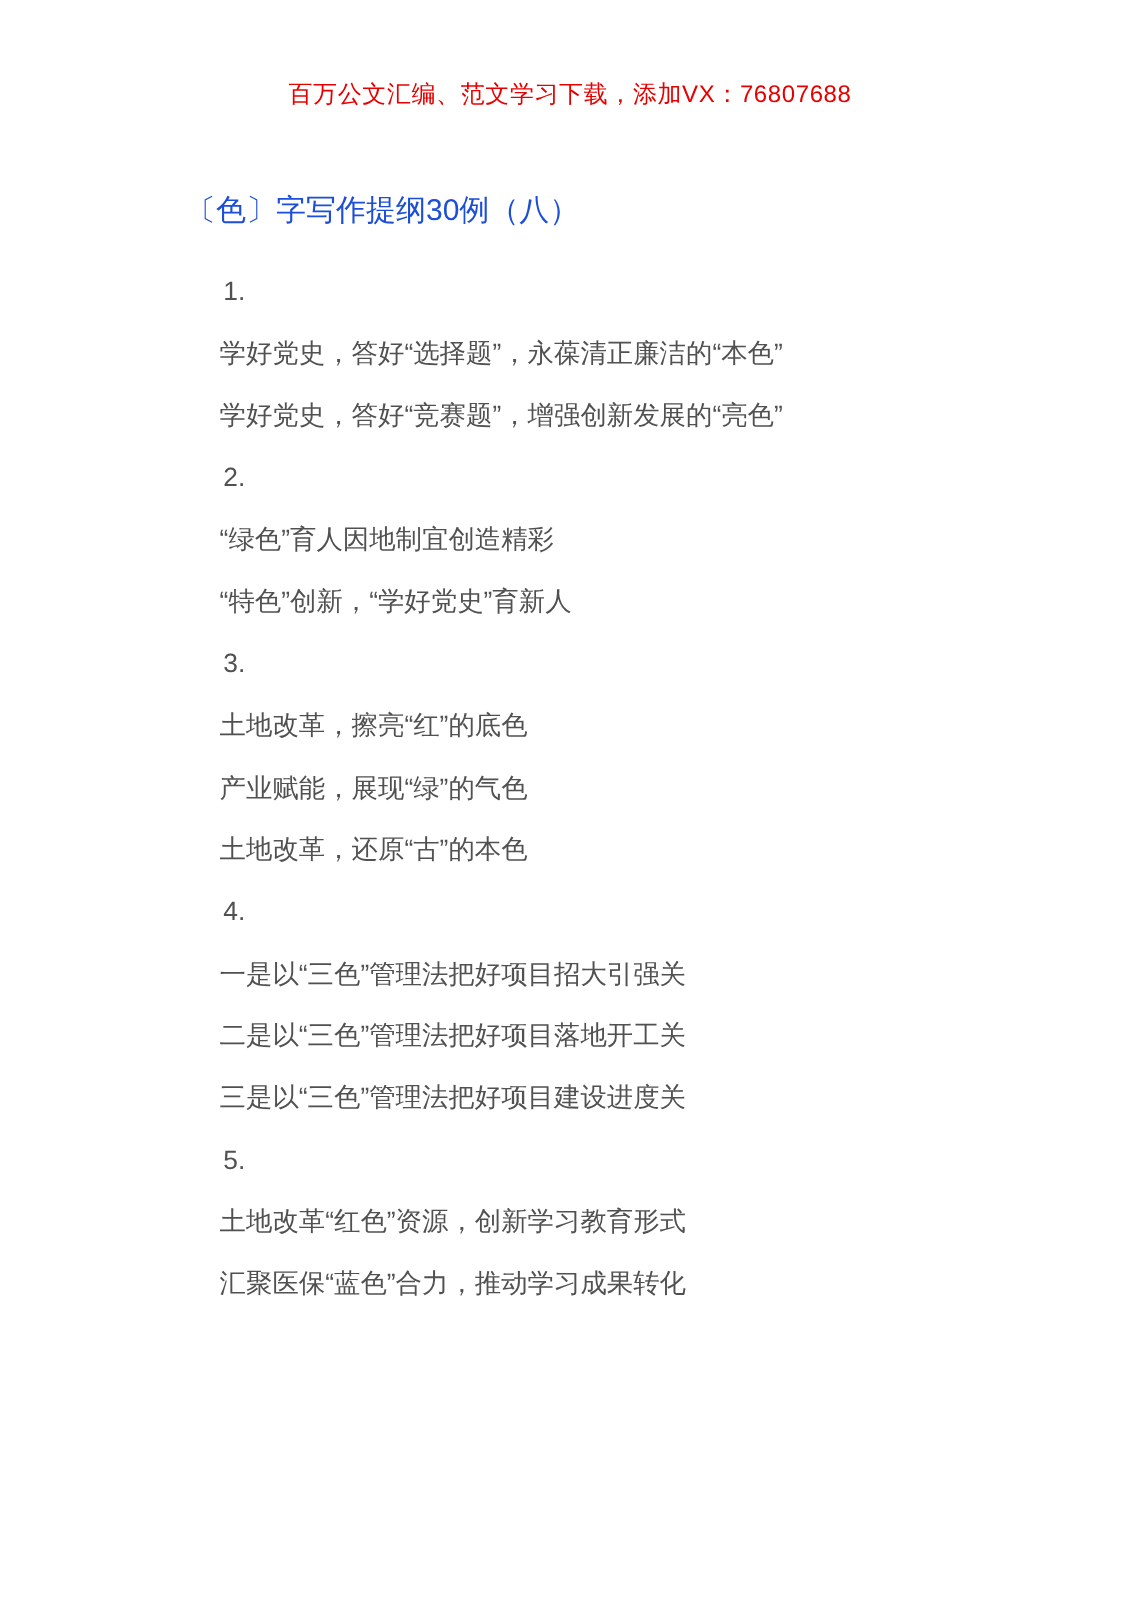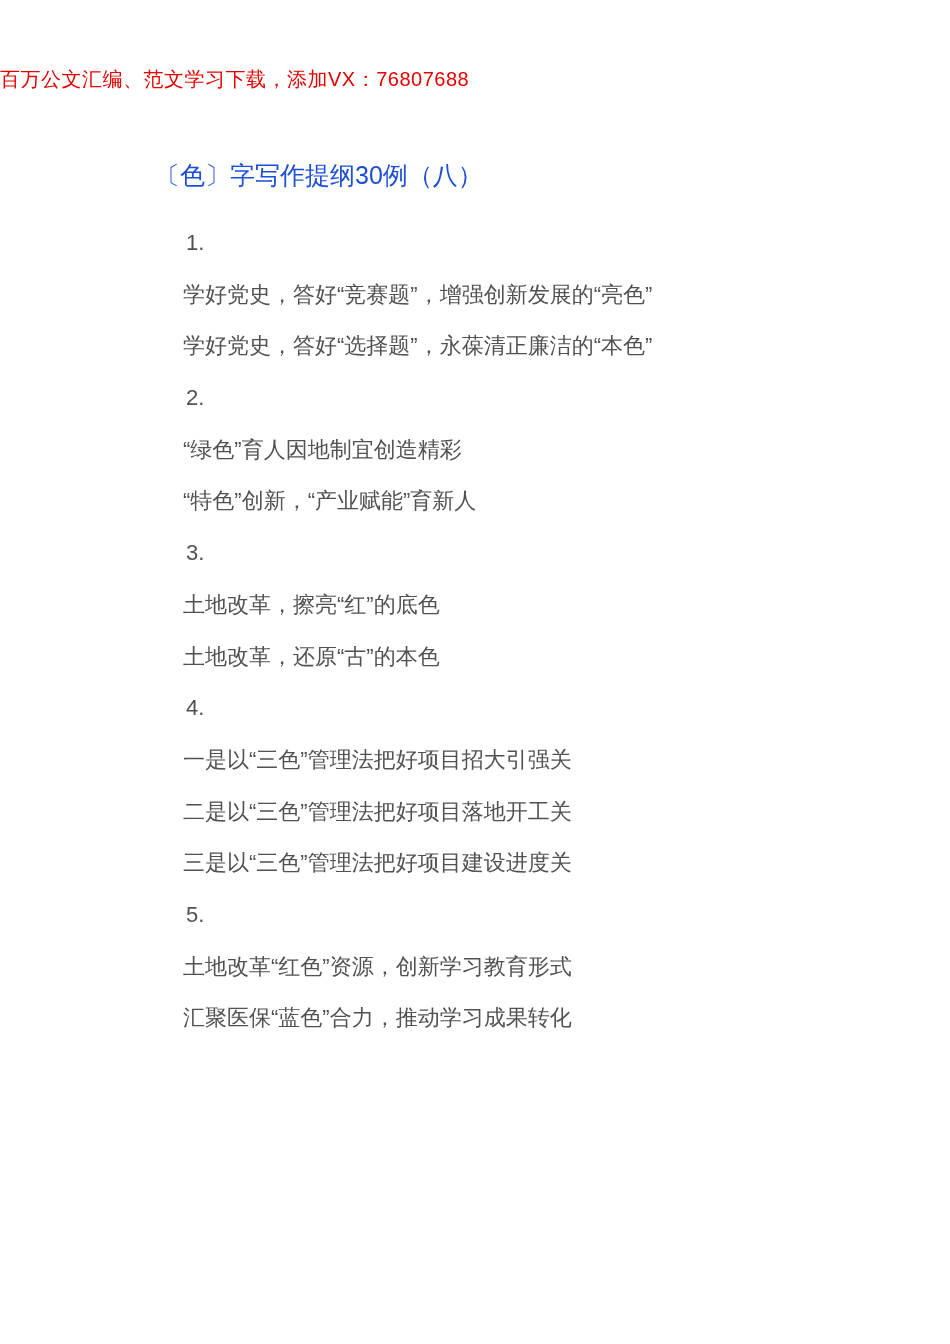--- a/index.html
+++ b/index.html
@@ -14,20 +14,21 @@
   .page {
     position: absolute;
     inset: 0;
     background: #ffffff;
   }
   .notice {
     position: absolute;
     top: 68px;
     left: 0;
     right: 0;
+    text-align: center;
     font-size: 20px;
     line-height: 22px;
     color: #e60000;
     letter-spacing: 0.5px;
   }
   .title {
     position: absolute;
     top: 158px;
     left: 155px;
     font-size: 25px;
@@ -54,27 +55,28 @@
 </head>
 <body>
 
 <div class="page">
   <div class="notice">百万公文汇编、范文学习下载，添加VX：76807688</div>
 
   <div class="title">〔色〕字写作提纲30例（八）</div>
 
   <div class="content" id="content">
       <p class="line number">1.</p>
+      <p class="line item">学好党史，答好“选择题”，永葆清正廉洁的“本色”</p>
       <p class="line item">学好党史，答好“竞赛题”，增强创新发展的“亮色”</p>
-      <p class="line item">学好党史，答好“选择题”，永葆清正廉洁的“本色”</p>
       <p class="line number">2.</p>
       <p class="line item">“绿色”育人因地制宜创造精彩</p>
-      <p class="line item">“特色”创新，“产业赋能”育新人</p>
+      <p class="line item">“特色”创新，“学好党史”育新人</p>
       <p class="line number">3.</p>
       <p class="line item">土地改革，擦亮“红”的底色</p>
+      <p class="line item">产业赋能，展现“绿”的气色</p>
       <p class="line item">土地改革，还原“古”的本色</p>
       <p class="line number">4.</p>
       <p class="line item">一是以“三色”管理法把好项目招大引强关</p>
       <p class="line item">二是以“三色”管理法把好项目落地开工关</p>
       <p class="line item">三是以“三色”管理法把好项目建设进度关</p>
       <p class="line number">5.</p>
       <p class="line item">土地改革“红色”资源，创新学习教育形式</p>
       <p class="line item">汇聚医保“蓝色”合力，推动学习成果转化</p>
     </div>
 </div>

